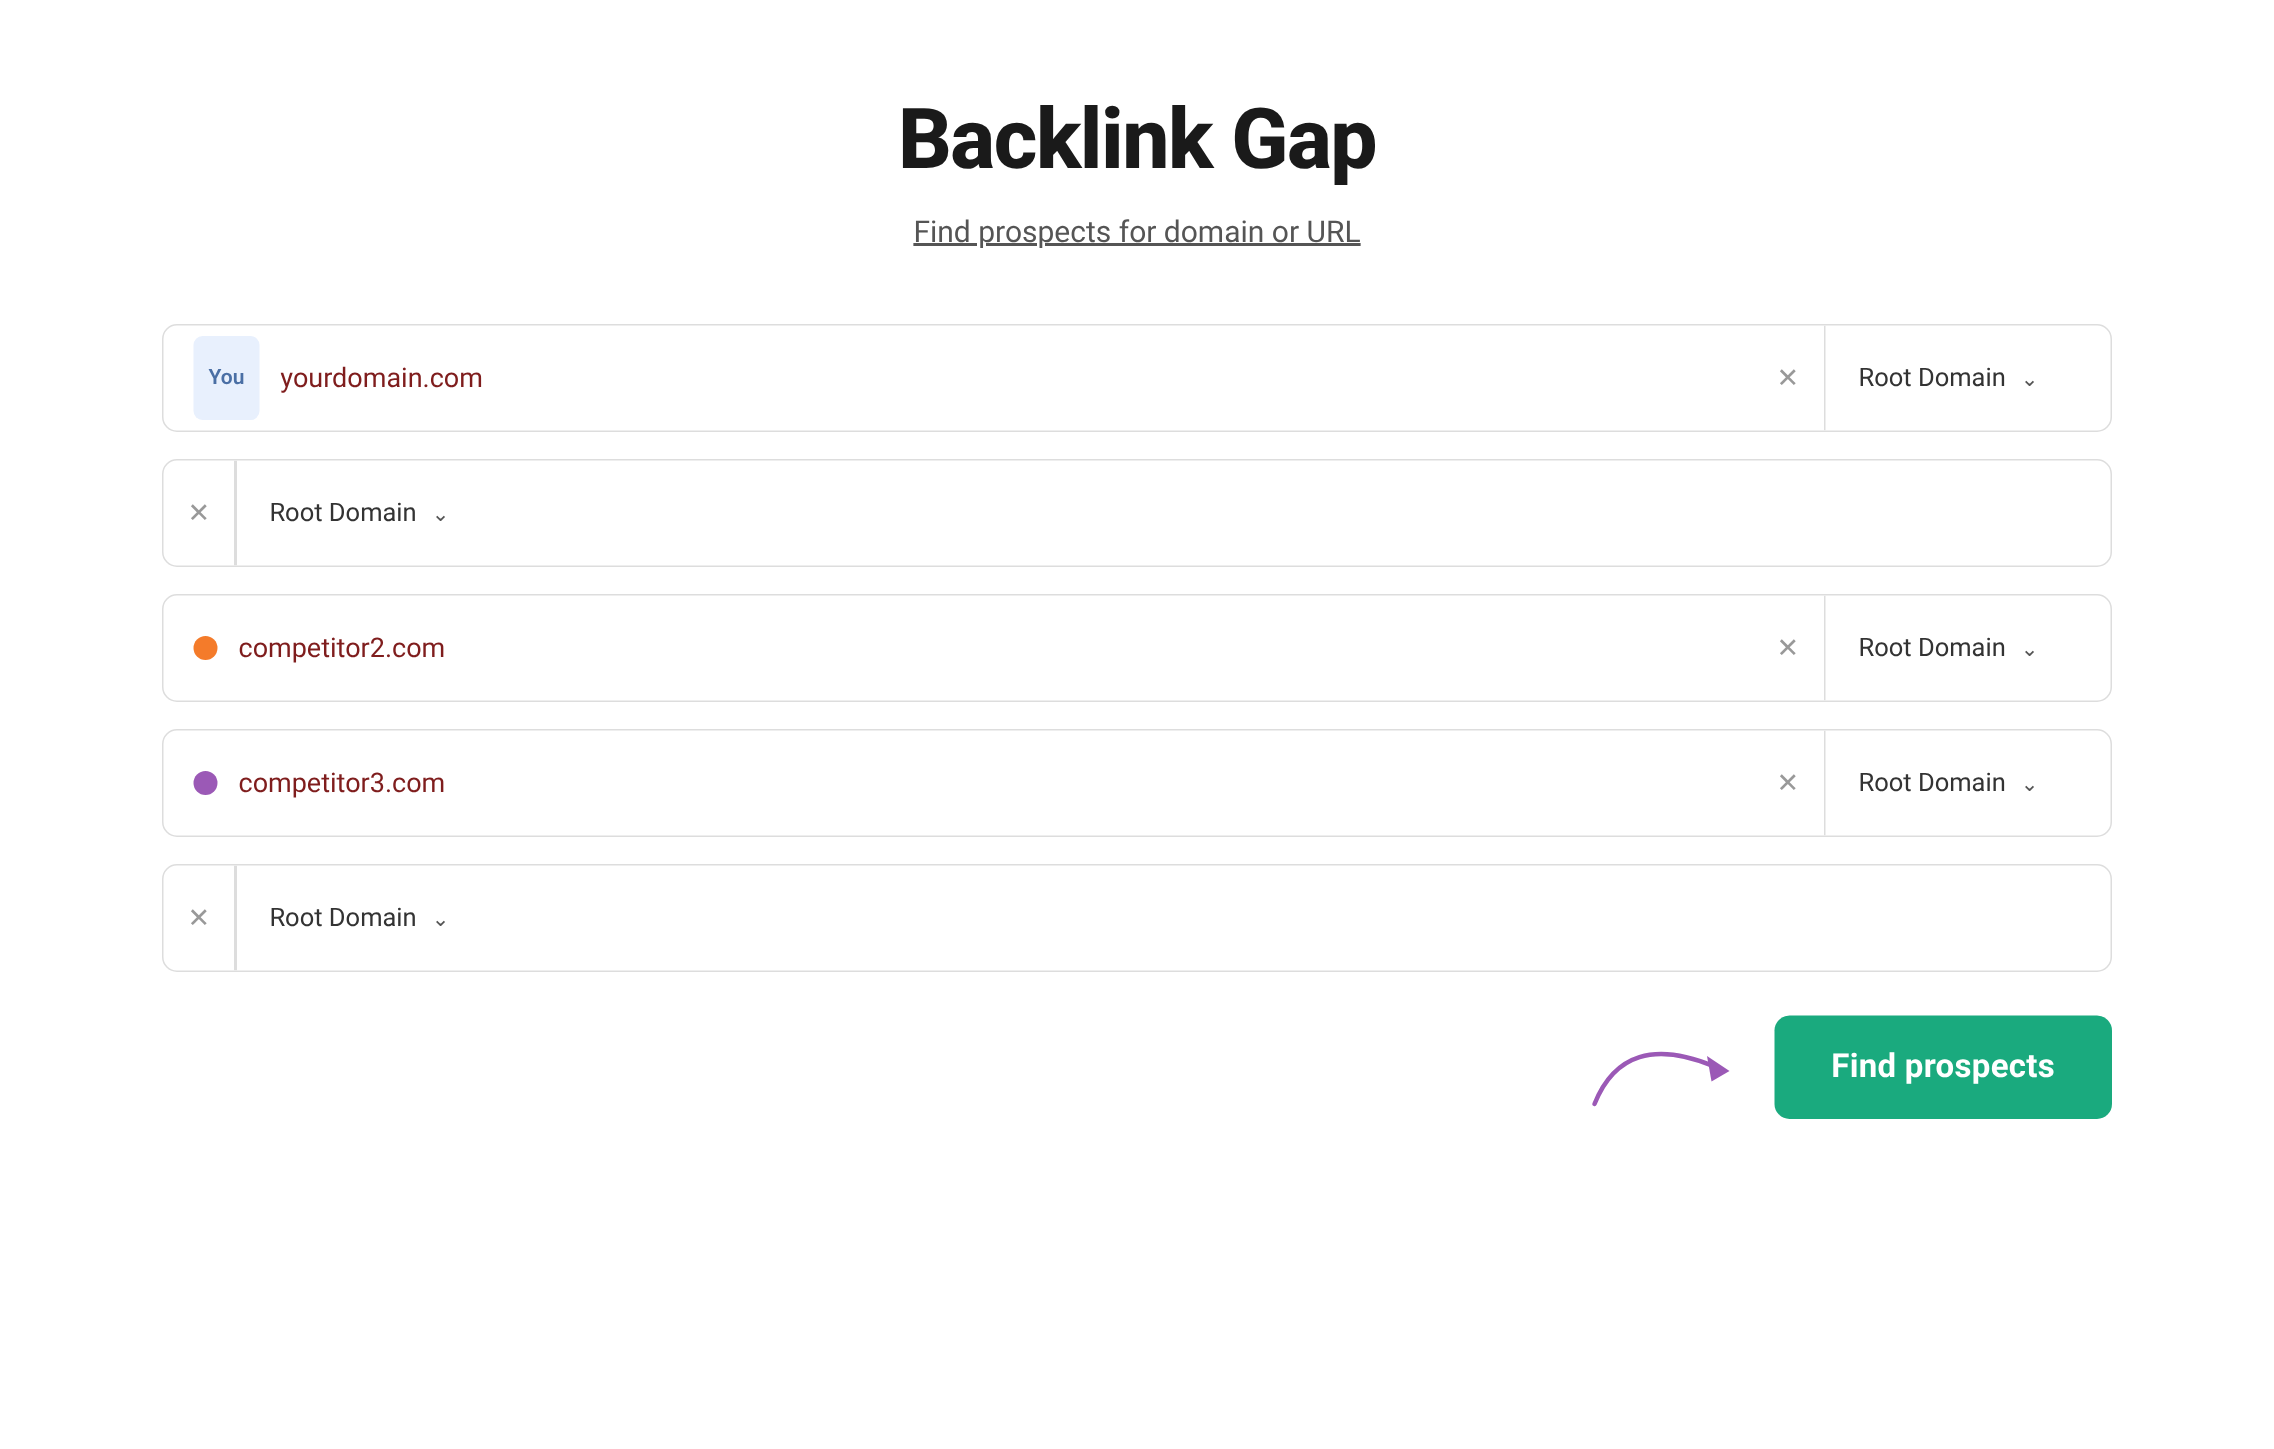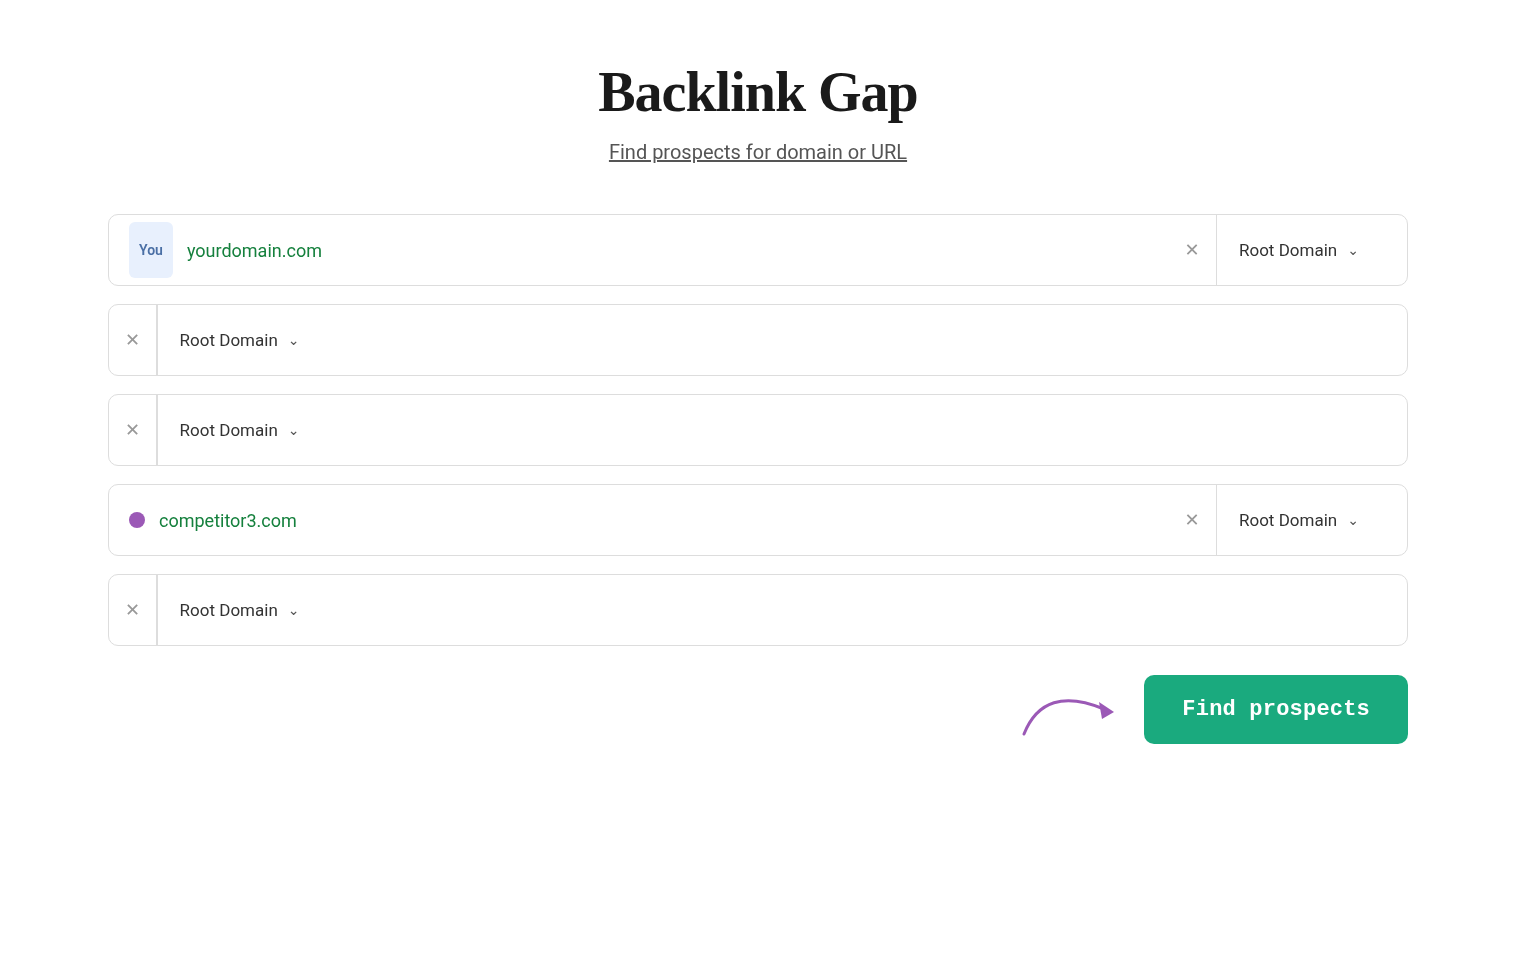--- a/index.html
+++ b/index.html
@@ -18,21 +18,20 @@
       padding: 60px 20px 40px;
     }
 
     .page-title {
       font-size: 56px;
       font-weight: 800;
       color: #1a1a1a;
       text-align: left;
       margin-bottom: 16px;
       letter-spacing: -1px;
-      font-family: Liberation Serif, serif;
     }
 
     .page-subtitle {
       font-size: 20px;
       color: #555;
       text-align: center;
       margin-bottom: 50px;
       font-weight: 400;
       text-decoration: underline;
     }
@@ -84,21 +83,21 @@
     .dot-green { background: #3ec97a; }
     .dot-orange { background: #f47b2a; }
     .dot-purple { background: #9b59b6; }
     .dot-yellow { background: #f5c518; }
 
     .domain-input {
       flex: 1;
       border: none;
       outline: none;
       font-size: 18px;
-      color: #15803d;
+      color: #7f1d1d;
       background: transparent;
       font-family: inherit;
     }
 
     .clear-btn {
       background: none;
       border: none;
       cursor: pointer;
       color: #999;
       font-size: 18px;
@@ -137,21 +136,20 @@
       font-size: 14px;
       color: #555;
     }
 
     .bottom-row {
       display: flex;
       justify-content: flex-end;
       align-items: center;
       margin-top: 10px;
       position: relative;
-      font-family: Liberation Mono, monospace;
     }
 
     .arrow-svg {
       width: 130px;
       height: 70px;
     }
 
     .find-prospects-btn {
       background: #1aaa7e;
       color: #fff;
@@ -197,20 +195,24 @@
   <div class="input-row">
     <button class="clear-btn">✕</button>
     <div class="divider"></div>
     <button class="dropdown-btn">
       <span>Root Domain</span>
       <span class="chevron-icon">⌄</span>
     </button>
   </div>
 
   <div class="input-row">
+    <div class="input-left">
+      <span class="dot dot-orange"></span>
+      <input class="domain-input" type="text" value="competitor2.com" style="">
+    </div>
     <button class="clear-btn">✕</button>
     <div class="divider"></div>
     <button class="dropdown-btn">
       <span>Root Domain</span>
       <span class="chevron-icon">⌄</span>
     </button>
   </div>
 
   <div class="input-row">
     <div class="input-left">

